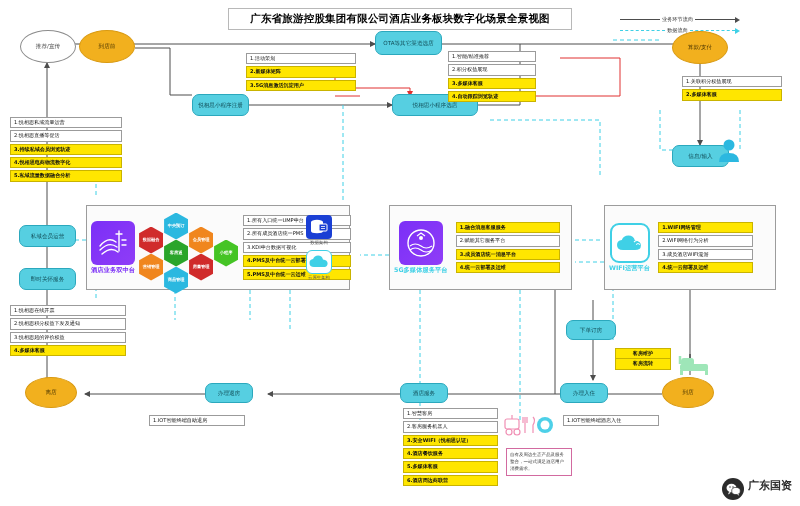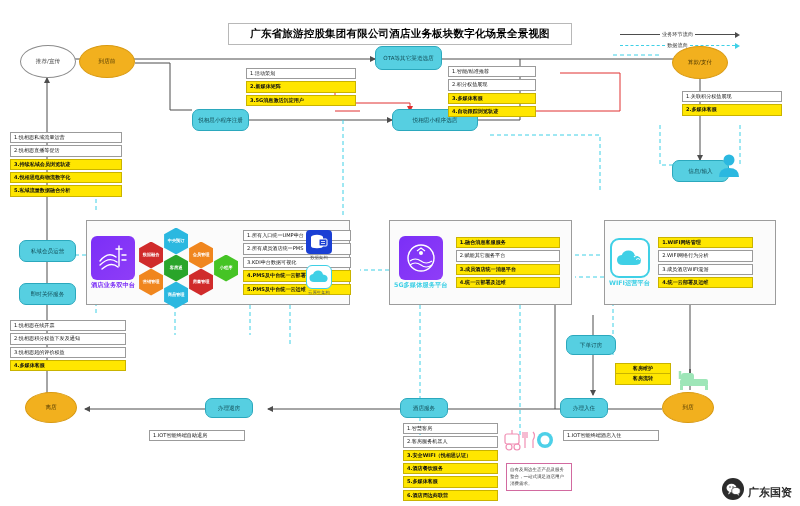--- a/index.html
+++ b/index.html
@@ -2,21 +2,21 @@
 <html><head>
 <meta charset="utf-8">
 <style>
   * { box-sizing: border-box; margin:0; padding:0; }
   body {
     width:800px; height:506px; overflow:hidden;
     background:#ffffff;
     font-family:"DejaVu Sans","Liberation Sans",sans-serif;
     position:relative;
   }
-  #canvas { position:absolute; inset:0;margin-top:15px; }
+  #canvas { position:absolute; inset:0; }
   svg.wires { position:absolute; left:0; top:0; width:800px; height:506px; pointer-events:none; }
 
   .title-box{
     position:absolute; left:228px; top:8px; width:344px; height:22px;
     border:1px solid #b8b8b8; background:#fff;
     display:flex; align-items:center; justify-content:center;
     font-size:10.5px; font-weight:bold; color:#000; letter-spacing:.2px;
   }
 
   
@@ -72,21 +72,21 @@
   .avatar{ position:absolute; width:22px; height:24px; }
 
   .note{ position:absolute; border:1px solid #d26aa0; background:#fff; font-size:4.5px;
          color:#444; padding:3px; line-height:1.5; width:66px; }
 
   .stacked{ position:absolute; display:flex; flex-direction:column; }
   .stacked .item{ border-bottom:none; }
   .stacked .item:last-child{ border-bottom:1px solid #c9b300; }
 
   
-  .footer{ position:absolute; right:8px; bottom:6px; display:flex; align-items:flex-end; gap:4px; }
+  .footer{ position:absolute; right:8px; bottom:6px; display:flex; align-items:flex-start; gap:4px; }
   .wx-circle{ width:22px;height:22px;border-radius:50%;background:#2c2c2c;
               display:flex;align-items:center;justify-content:center;}
   .wx-text{ font-size:11px; font-weight:bold; color:#2c2c2c; }
 
   .pink-icons{ position:absolute; display:flex; gap:3px; align-items:center; }
 </style>
 </head>
 <body>
 
 <div id="canvas">

